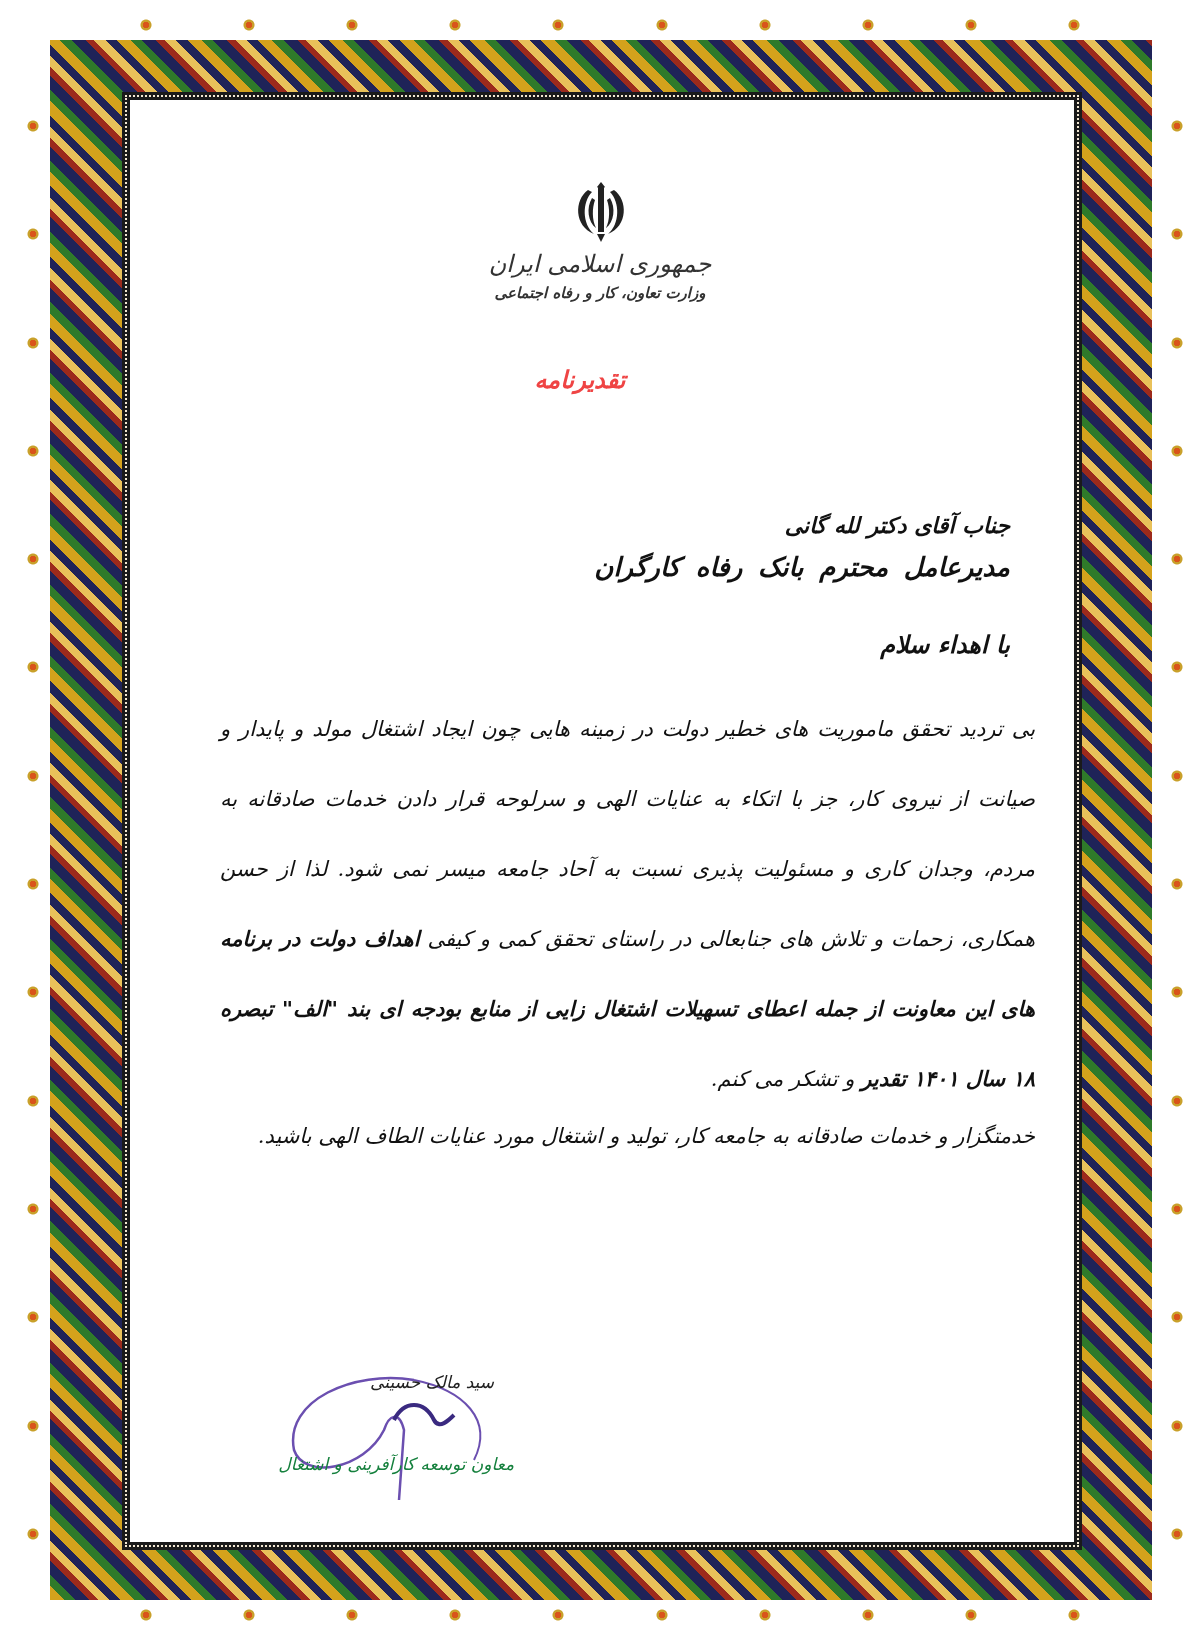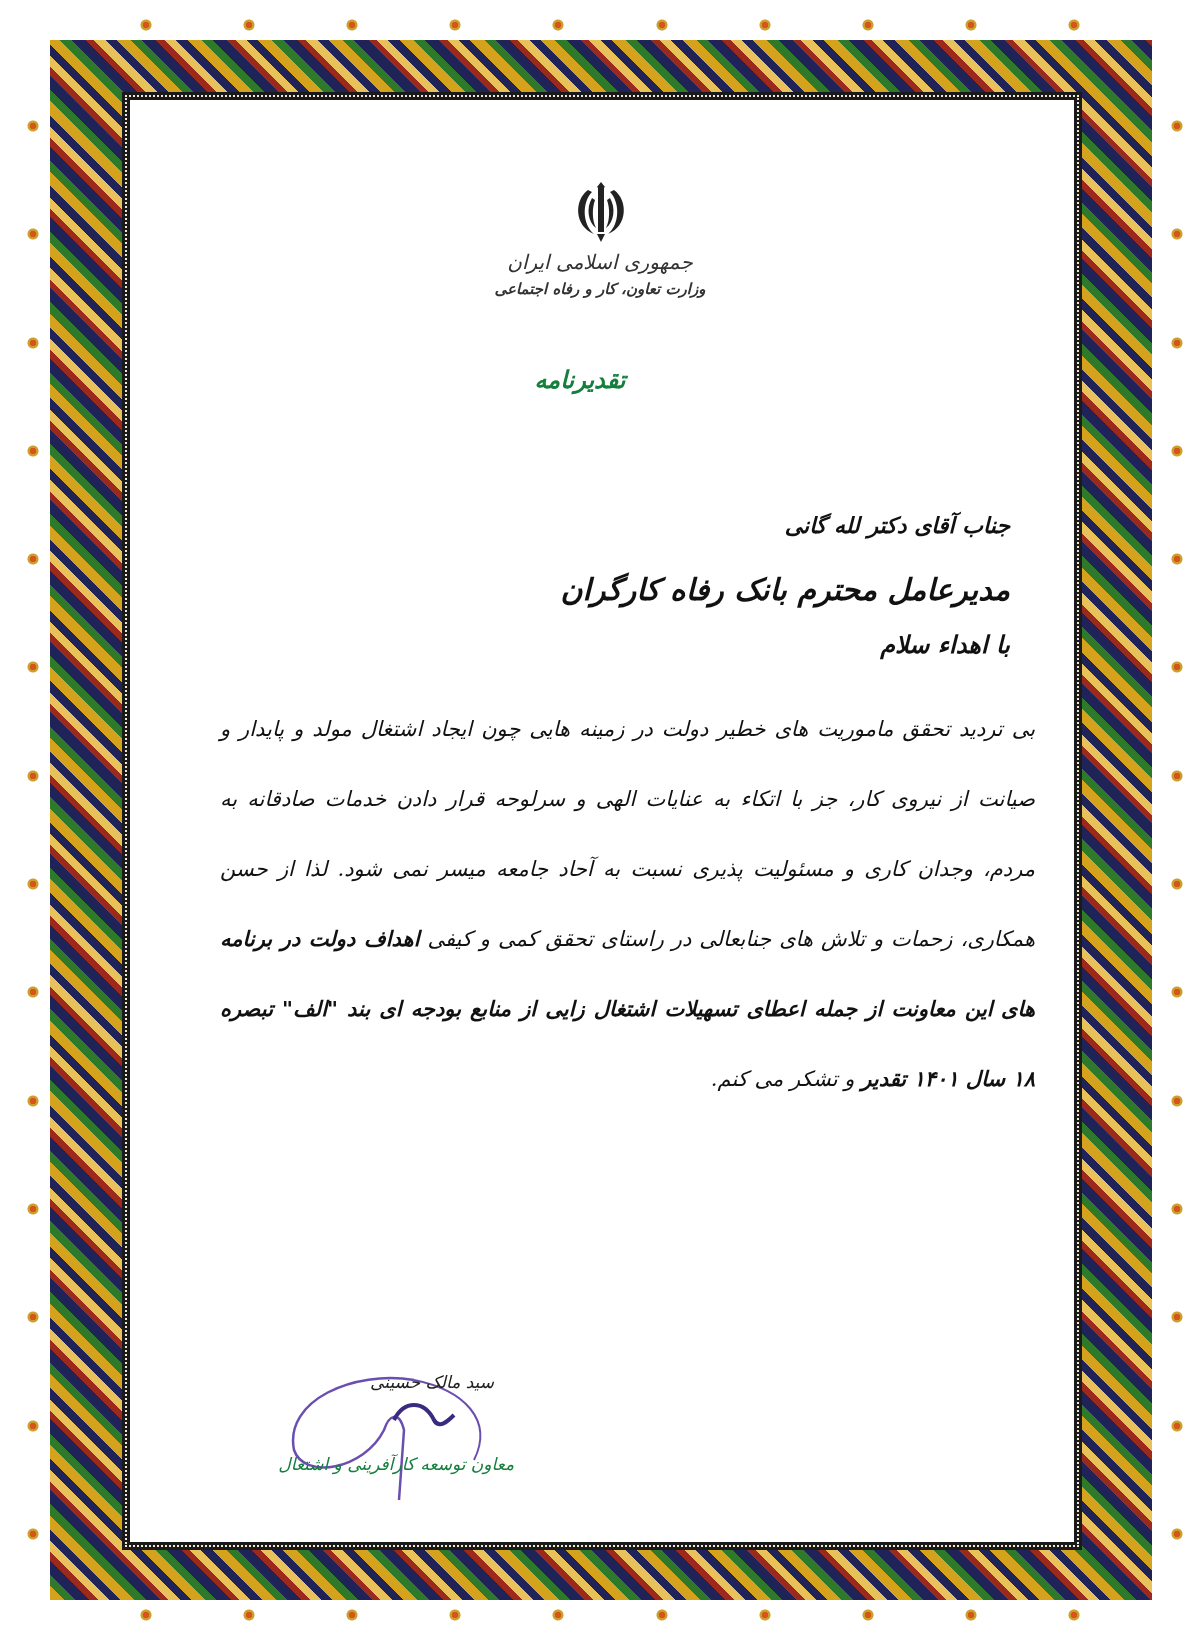--- a/index.html
+++ b/index.html
@@ -34,32 +34,32 @@
   .orn-left .orn, .orn-right .orn { width: 22px; height: 12px; }
 
   .paper {
     position: absolute; left: 130px; top: 100px; width: 944px; height: 1442px; background: #fff;
   }
   .emblem { position: absolute; left: 566px; top: 178px; width: 70px; height: 70px; }
   .header-text {
     position: absolute; left: 470px; top: 250px; width: 260px; text-align: center; color: #333;
     direction: rtl;
   }
-  .header-text .line1 { font-size: 20px; font-style: italic; }
+  .header-text .line1 { font-size: 24px; font-style: italic; }
   .header-text .line2 { font-size: 15px; font-style: italic; margin-top: 6px; font-weight: bold; }
   .title {
     position: absolute; left: 480px; top: 365px; width: 200px; text-align: center;
-    font-size: 24px; font-weight: bold; font-style: italic; direction: rtl; color: #15803d;
+    font-size: 24px; font-weight: bold; font-style: italic; direction: rtl; color: #ef4444;
   }
   .recipient {
     position: absolute; right: 190px; direction: rtl; text-align: right;
     font-weight: bold; font-style: italic; color: #111;
   }
   .r1 { top: 512px; font-size: 22px; }
-  .r2 { top: 572px; font-size: 30px; }
+  .r2 { top: 552px; font-size: 26px; font-family: Liberation Mono, monospace; }
   .r3 { top: 630px; font-size: 24px; }
   .body-text {
     position: absolute; left: 220px; width: 815px; top: 694px; direction: rtl; text-align: justify;
     font-size: 21px; font-style: italic; line-height: 70px; color: #111;
   }
   .body-text .bold { font-weight: bold; }
   .closing {
     position: absolute; left: 220px; width: 815px; top: 1104px; direction: rtl; text-align: right;
     font-size: 21px; font-style: italic; line-height: 64px; color: #111;
   }
@@ -161,20 +161,21 @@
 <div class="body-text">
   <span>بی تردید تحقق ماموریت های خطیر دولت در زمینه هایی چون ایجاد اشتغال مولد و پایدار و صیانت از نیروی کار، جز با اتکاء</span>
   <span>به عنایات الهی و سرلوحه قرار دادن خدمات صادقانه به مردم، وجدان کاری و مسئولیت پذیری نسبت به آحاد جامعه</span>
   <span>میسر نمی شود. لذا از حسن همکاری، زحمات و تلاش های جنابعالی در راستای تحقق کمی و کیفی</span>
   <span class="bold">اهداف دولت در برنامه های</span>
   <span class="bold">این معاونت از جمله اعطای تسهیلات اشتغال زایی از منابع بودجه ای بند "الف" تبصره ۱۸ سال ۱۴۰۱ تقدیر</span>
   <span>و تشکر می کنم.</span>
 </div>
 
 <div class="closing">
+  <div>خدمتگزار و خدمات صادقانه به جامعه کار، تولید و اشتغال مورد عنایات الطاف الهی باشید.</div>
 </div>
 
 <div class="signature">
   <svg class="sig-stroke" viewBox="0 0 250 140">
     <path d="M140 20 C80 10 10 40 20 90 C30 120 90 110 110 70 C115 55 125 50 130 70 L125 140" stroke="#6b4fb0" stroke-width="2.5" fill="none"></path>
     <path d="M140 20 C190 30 220 60 200 100" stroke="#6b4fb0" stroke-width="2" fill="none"></path>
     <path d="M120 60 C130 40 150 40 160 60 C165 70 175 60 180 55" stroke="#3a2a80" stroke-width="4" fill="none"></path>
   </svg>
   <div class="sig-name">سید مالک حسینی</div>
   <div class="sig-title">معاون توسعه کارآفرینی و اشتغال</div>

